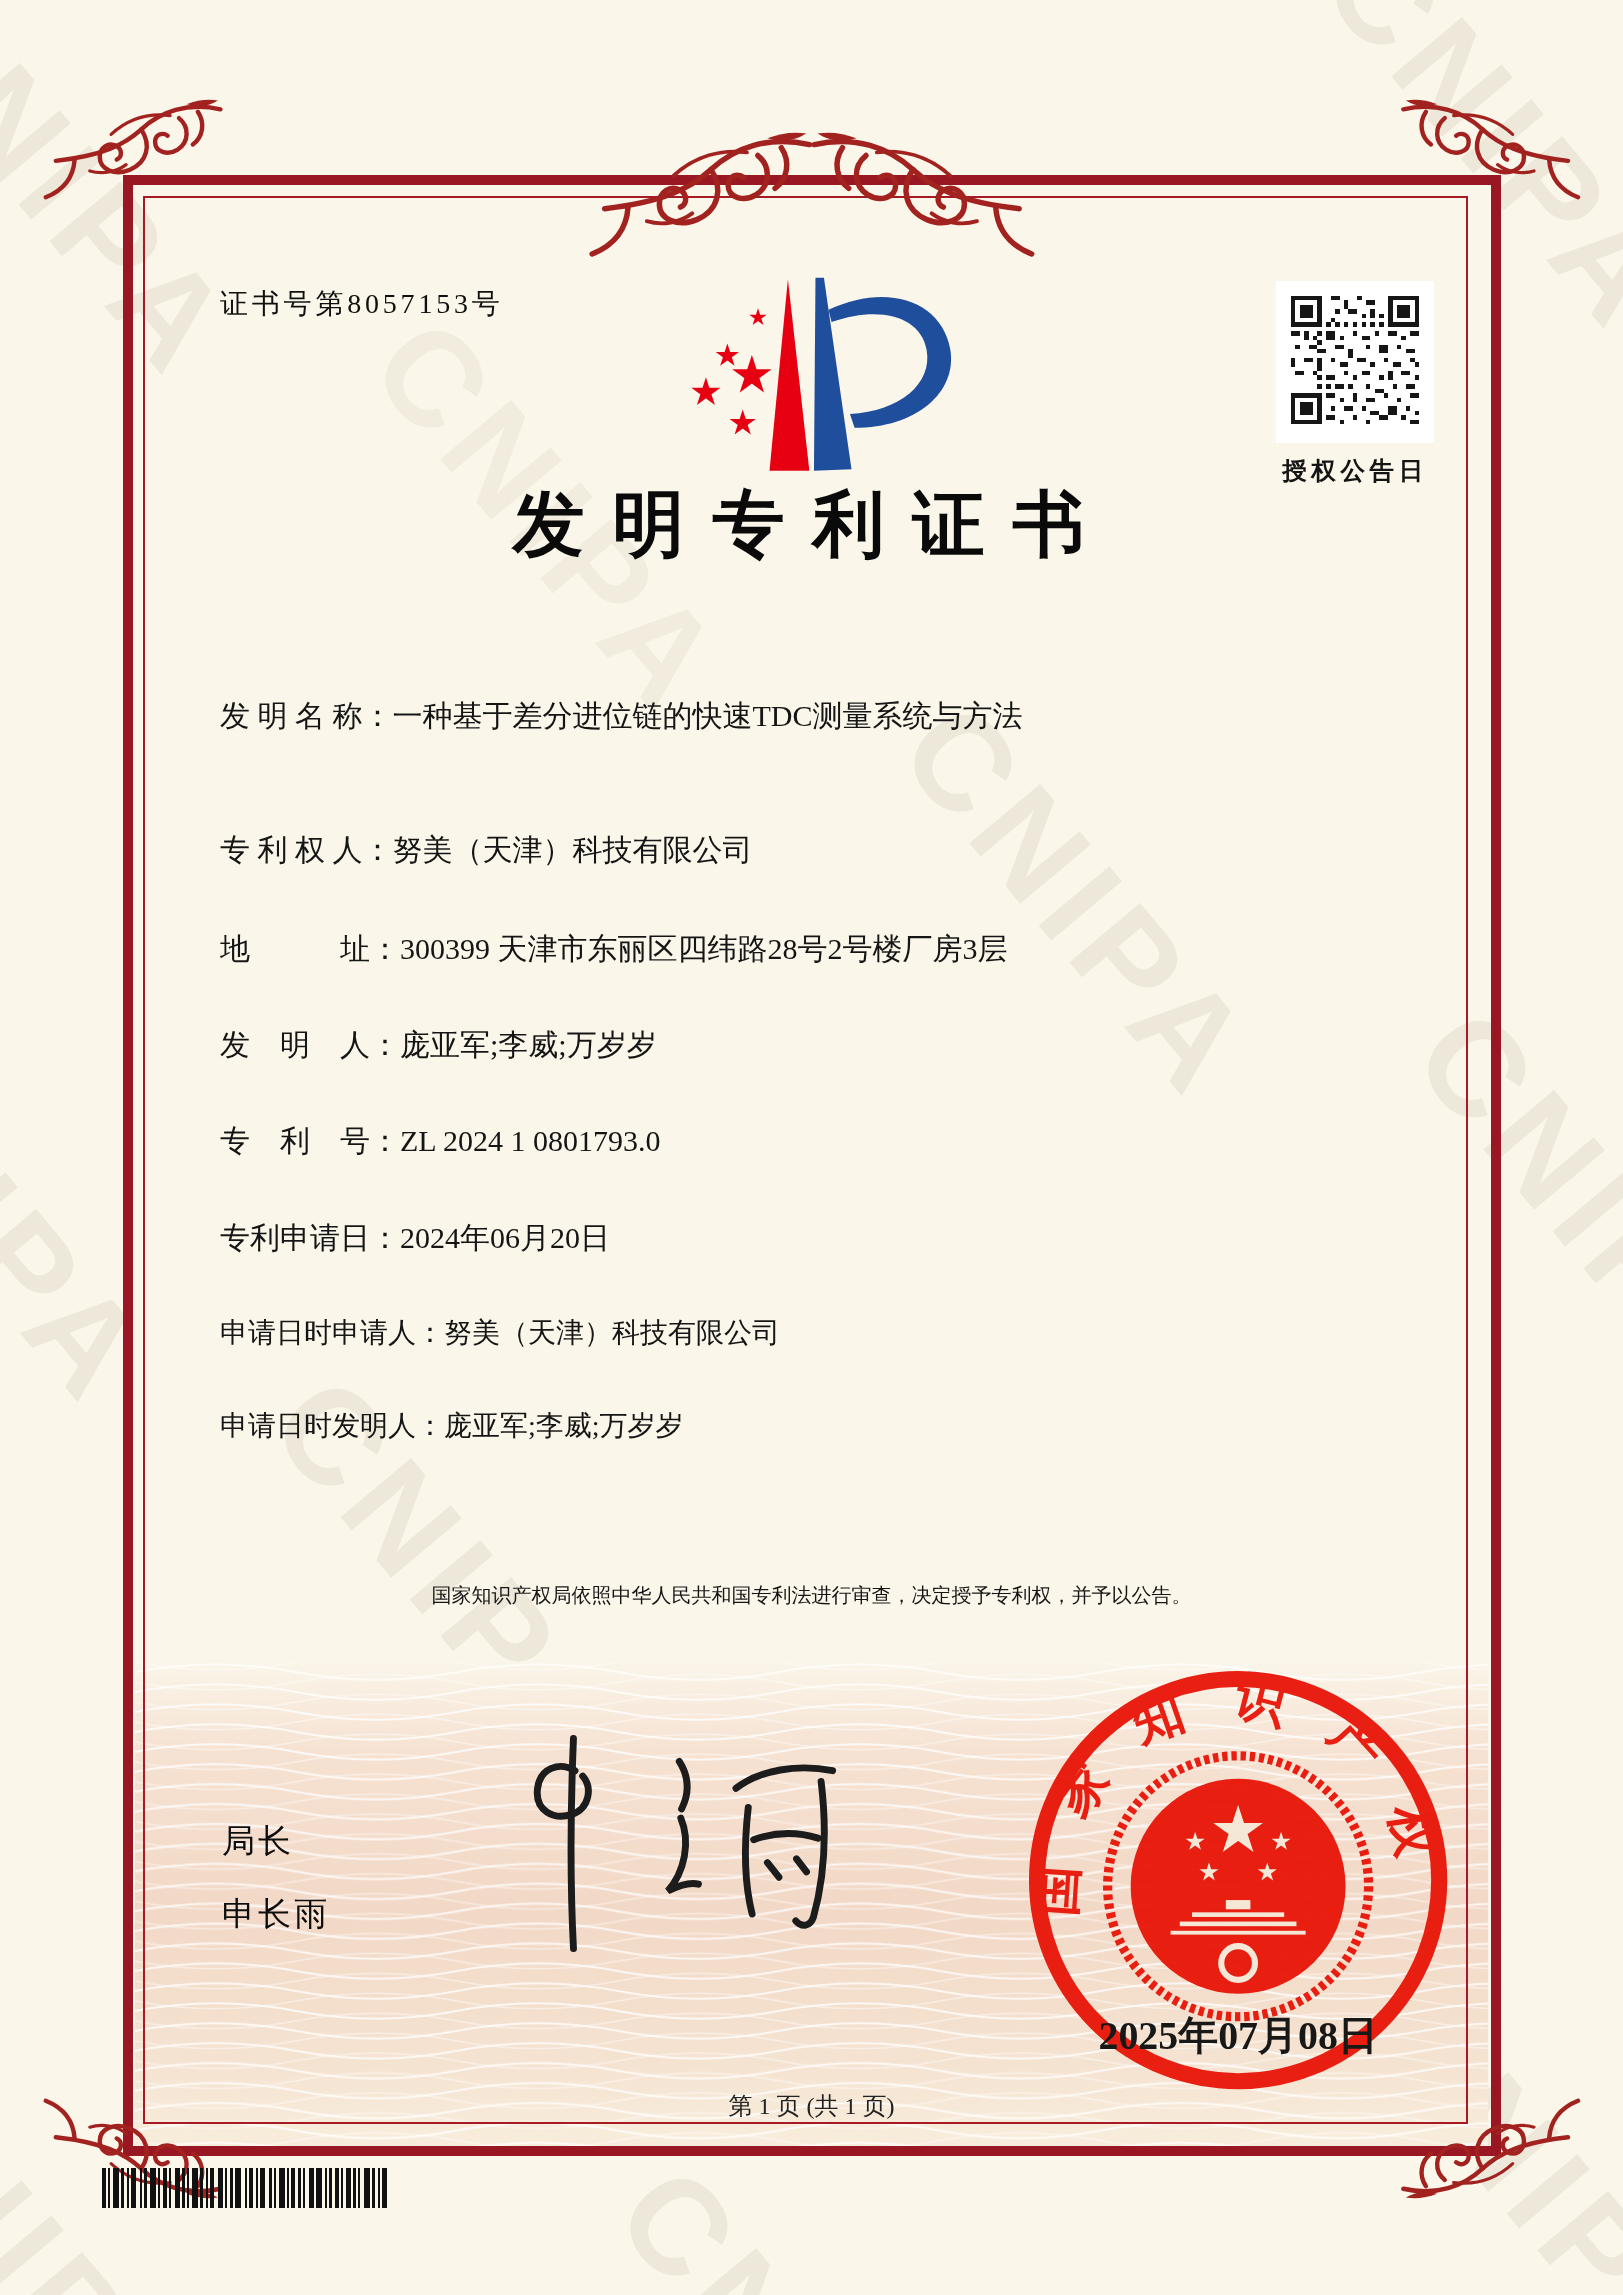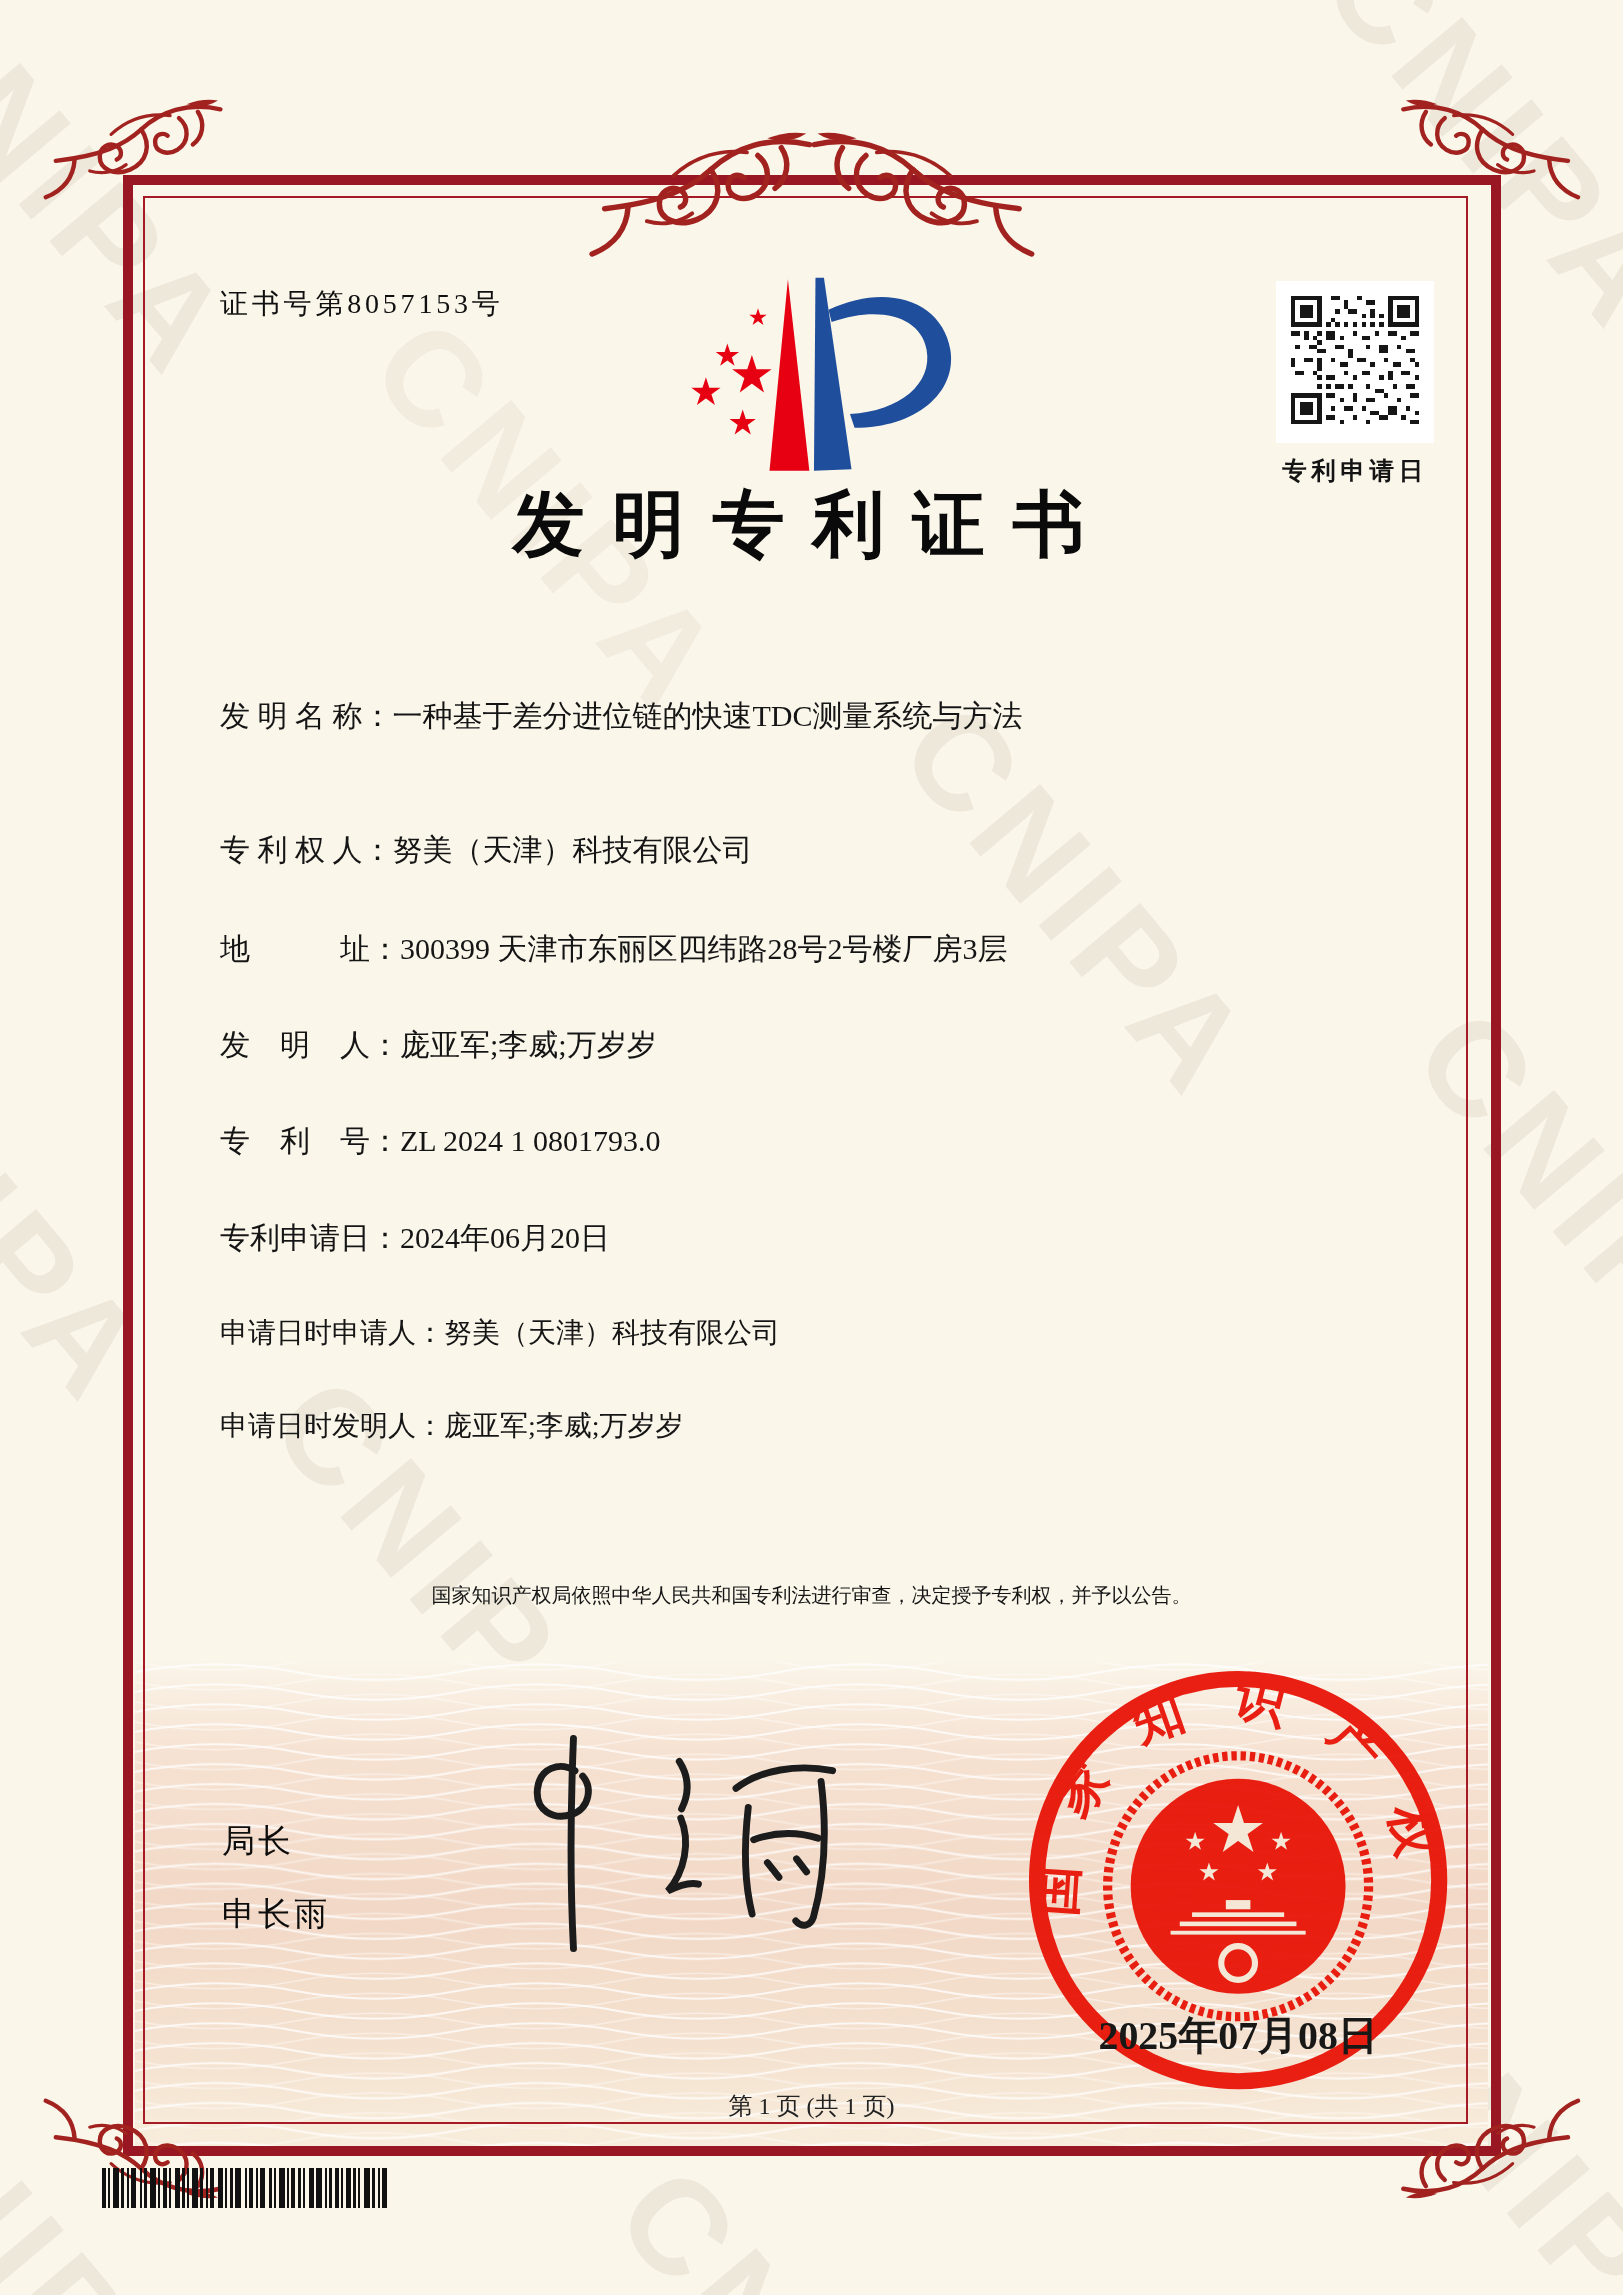--- a/index.html
+++ b/index.html
@@ -225,21 +225,21 @@
       <rect x="10" y="29" width="2" height="1"></rect>
           <rect x="13" y="30" width="1" height="1"></rect>
           <rect x="16" y="29" width="1" height="1"></rect>
           <rect x="19" y="30" width="1" height="1"></rect>
           <rect x="22" y="29" width="2" height="1"></rect>
           <rect x="27" y="29" width="1" height="1"></rect>
           <rect x="29" y="30" width="2" height="1"></rect>
     </g>
   </svg>
   </span>
-  <div class="qrcap">专利申请日</div>
+  <div class="qrcap">授权公告日</div>
 </div>
 
 <div class="abs content title">发明专利证书</div>
 
 <div class="abs content row" style="top:696px">
   <span class="lbl">发 明 名 称：</span><span class="val">一种基于差分进位链的快速TDC测量系统与方法</span>
 </div>
 <div class="abs content row" style="top:830px">
   <span class="lbl">专 利 权 人：</span><span class="val">努美（天津）科技有限公司</span>
 </div>

